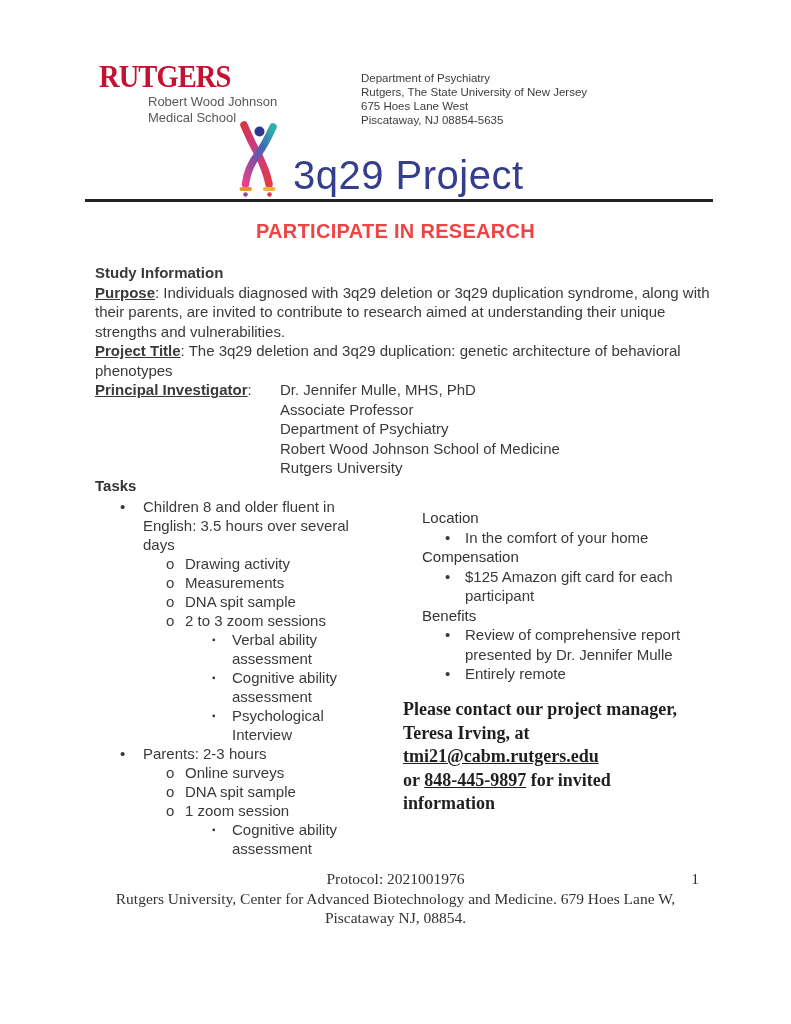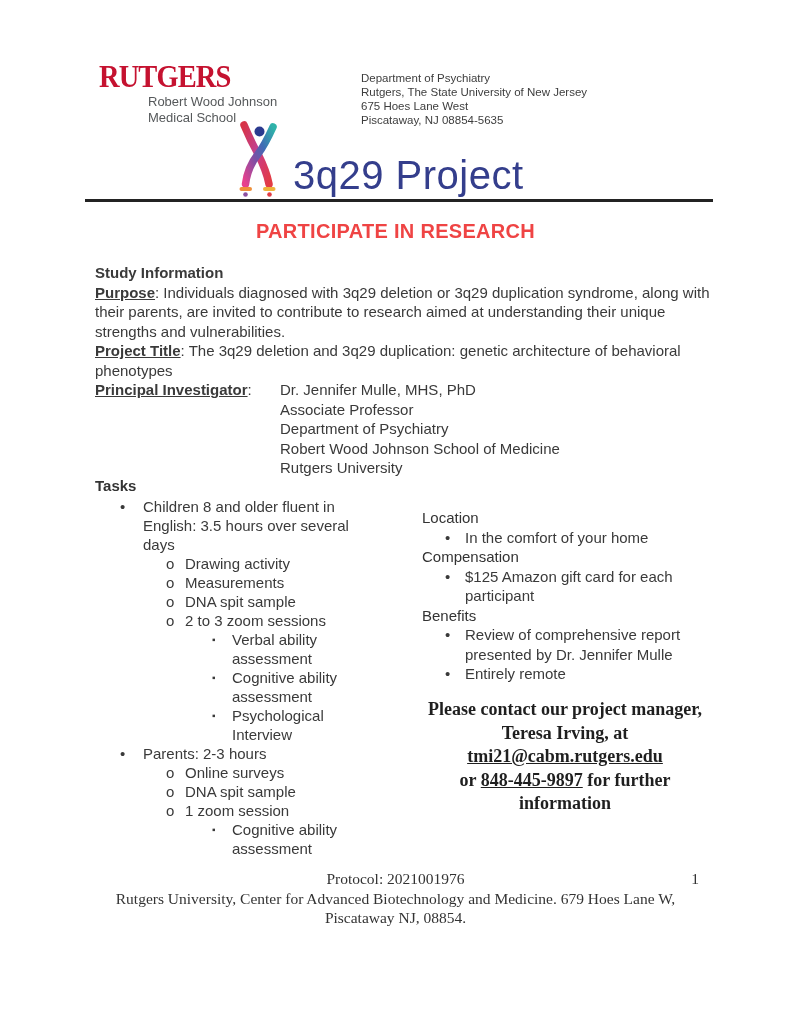--- a/index.html
+++ b/index.html
@@ -44,21 +44,21 @@
   .l3 .t{width:122px;}
 
   
   .rightcol{position:absolute;left:422px;top:508px;width:300px;font-size:15px;line-height:19.5px;}
   .rightcol .h{font-weight:normal;color:#333;}
   .brow{display:flex;padding-left:23px;}
   .brow .m{flex:0 0 20px;}
   .brow .t{width:235px;}
 
   
-  .contact{position:absolute;left:403px;top:698px;width:324px;text-align:center;
+  .contact{position:absolute;left:403px;top:698px;width:324px;
            font-family:"Liberation Serif",serif;font-weight:bold;font-size:18px;
            line-height:23.5px;color:#1f1f1f;}
   .contact .u{text-decoration:underline;}
 
   
   .footer{position:absolute;left:0;top:869px;width:791px;text-align:center;
           font-family:"Liberation Serif",serif;font-size:15.5px;line-height:19.5px;color:#333;}
   .f-line1{position:relative;}
   .pageno{position:absolute;right:92px;top:0;}
 </style>
@@ -204,21 +204,21 @@
     <div class="brow">
         <span class="m">•</span>
         <span class="t">Entirely remote</span>
       </div>
   </div>
 
   <div class="contact">
     <div>Please contact our project manager,</div>
     <div>Teresa Irving, at</div>
     <div><span class="u">tmi21@cabm.rutgers.edu</span></div>
-    <div><span>or </span><span class="u">848-445-9897</span><span> for further</span></div>
+    <div><span>or </span><span class="u">848-445-9897</span><span> for invited</span></div>
     <div>information</div>
   </div>
 
   <div class="footer">
     <div class="f-line1">
       <span>Protocol: 2021001976</span>
       <span class="pageno">1</span>
     </div>
     <div>Rutgers University, Center for Advanced Biotechnology and Medicine. 679 Hoes Lane W,</div>
     <div>Piscataway NJ, 08854.</div>

